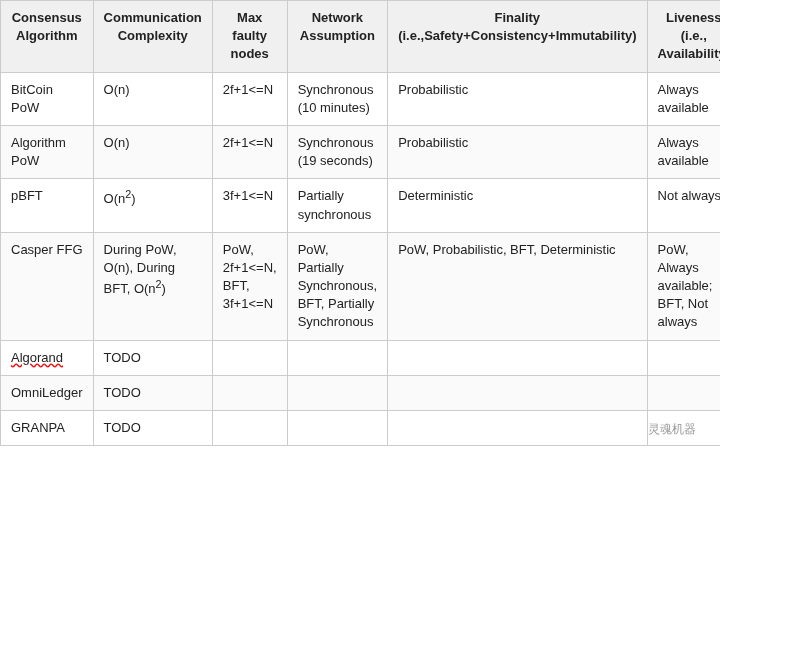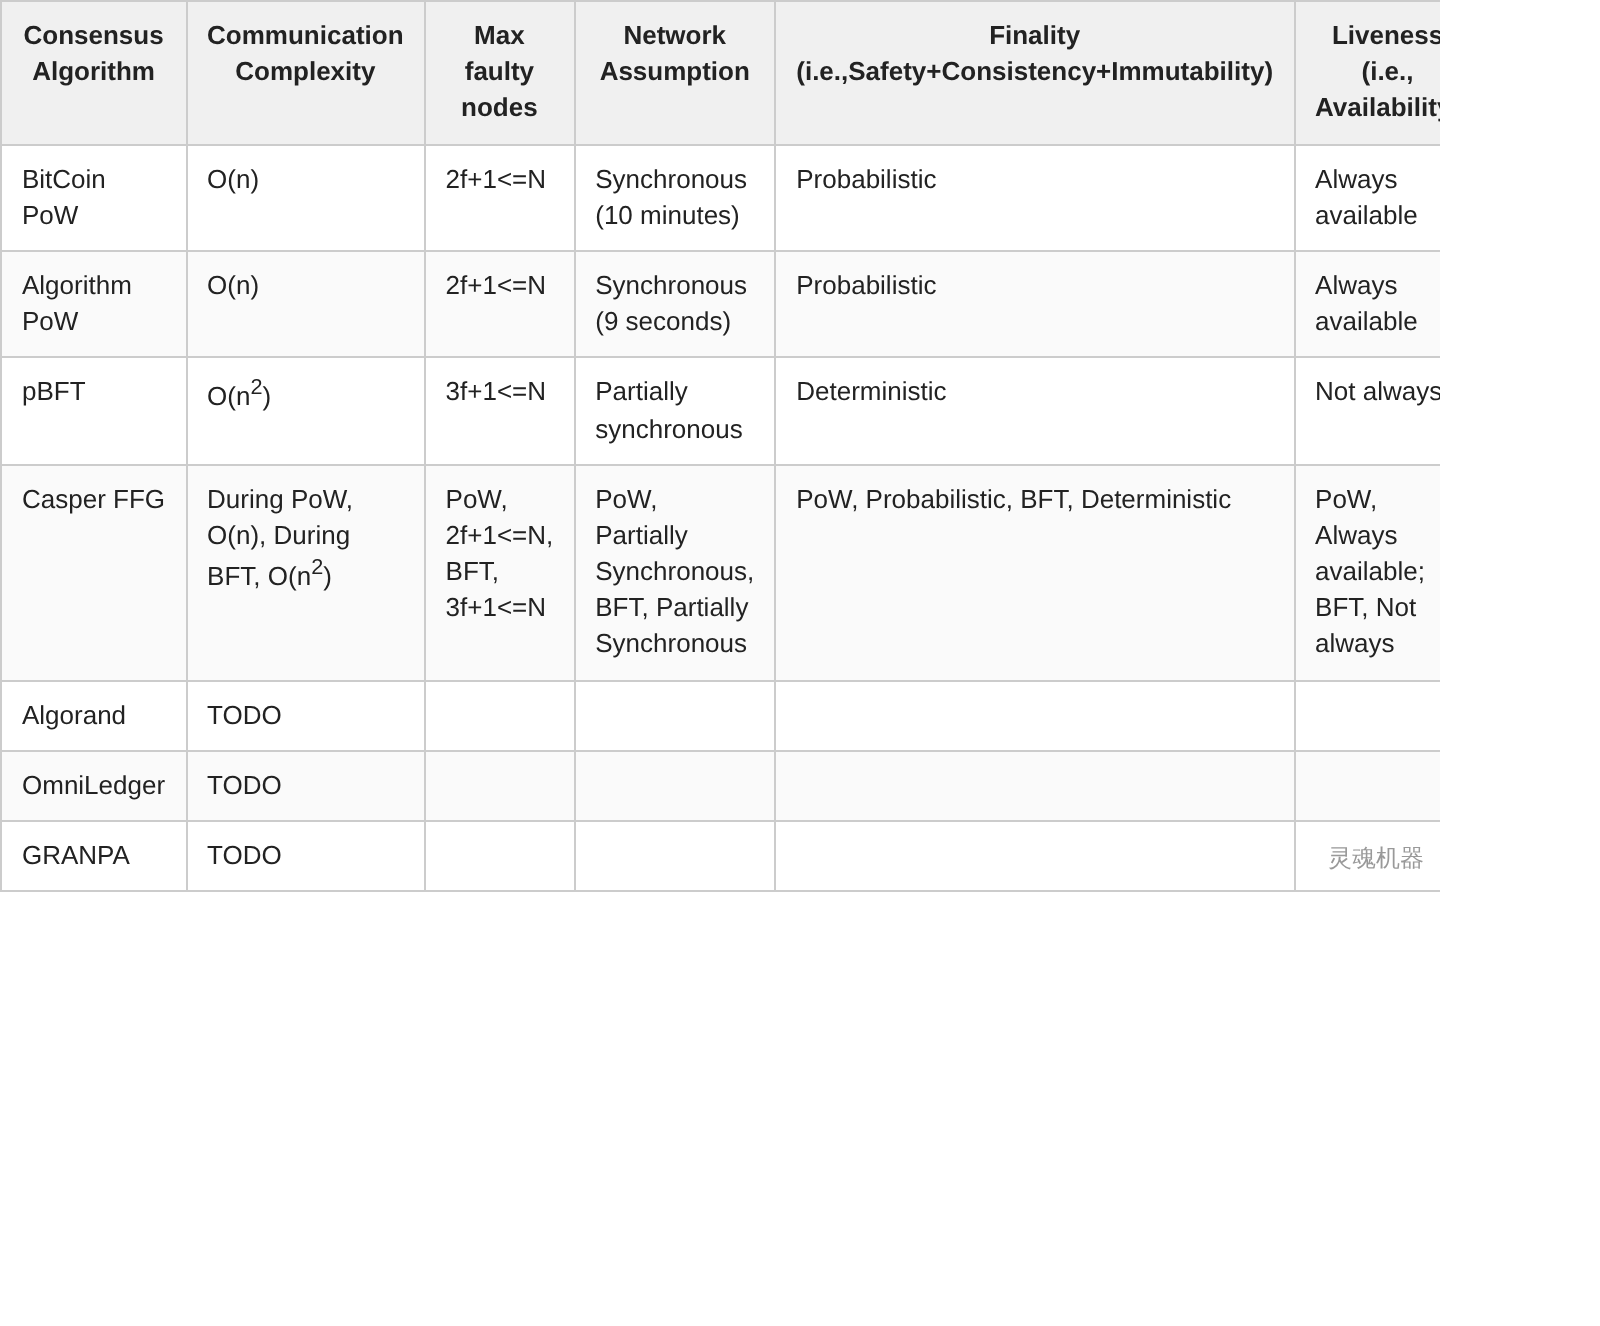--- a/index.html
+++ b/index.html
@@ -28,27 +28,28 @@
       background: #f0f0f0;
       font-weight: bold;
     }
     tr:nth-child(even) td {
       background: #fafafa;
     }
     tr:nth-child(odd) td {
       background: #fff;
     }
     .underline-red {
+      text-decoration: underline;
       text-decoration-color: red;
       text-decoration-style: wavy;
     }
     .watermark {
       position: absolute;
       bottom: 8px;
-      right: 8px;
+      right: 24px;
       font-size: 12px;
       color: #999;
       pointer-events: none;
     }
     .dropdown-indicator {
       display: inline-block;
       background: #ddd;
       border: 1px solid #aaa;
       border-radius: 2px;
       padding: 0 3px;
@@ -78,21 +79,21 @@
           <td>O(n)</td>
           <td>2f+1&lt;=N</td>
           <td>Synchronous (10 minutes)</td>
           <td>Probabilistic</td>
           <td>Always available</td>
         </tr>
         <tr>
           <td>Algorithm PoW</td>
           <td>O(n)</td>
           <td>2f+1&lt;=N</td>
-          <td>Synchronous (9 seconds)</td>
+          <td>Synchronous (19 seconds)</td>
           <td>Probabilistic</td>
           <td>Always available</td>
         </tr>
         <tr>
           <td>pBFT</td>
           <td>O(n<sup>2</sup>)</td>
           <td>3f+1&lt;=N</td>
           <td>Partially synchronous</td>
           <td>Deterministic</td>
           <td>Not always</td>

